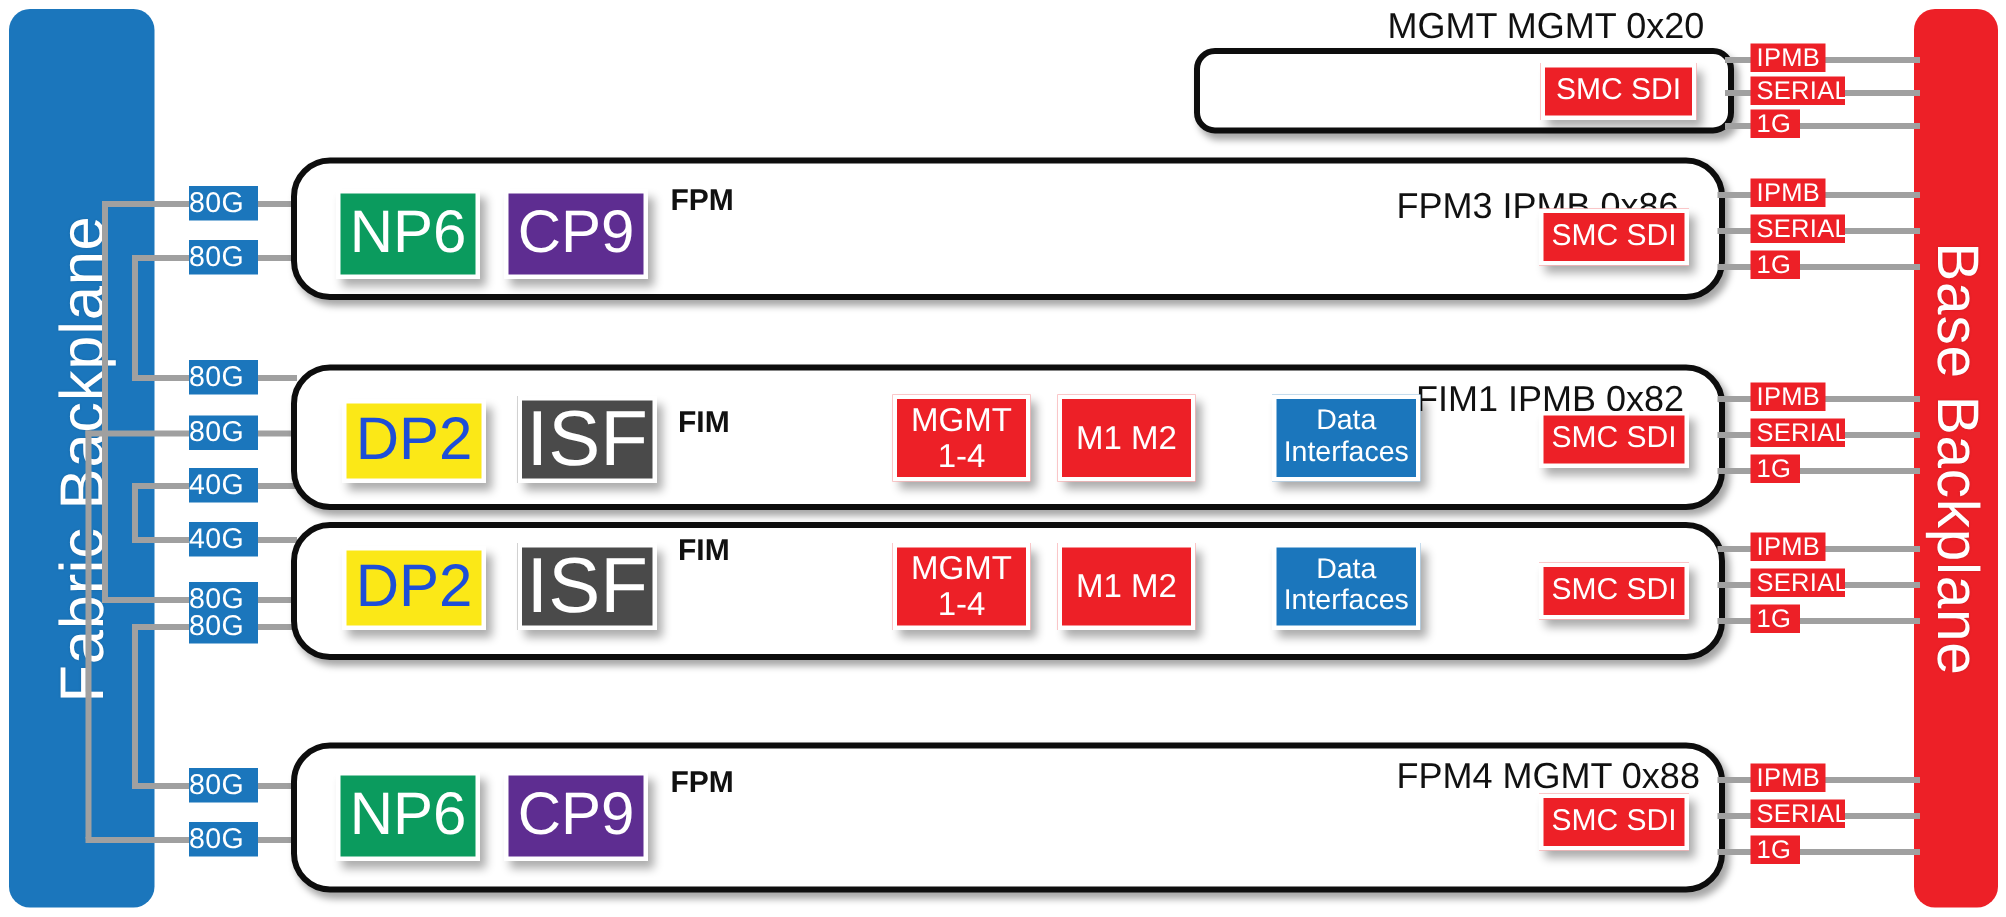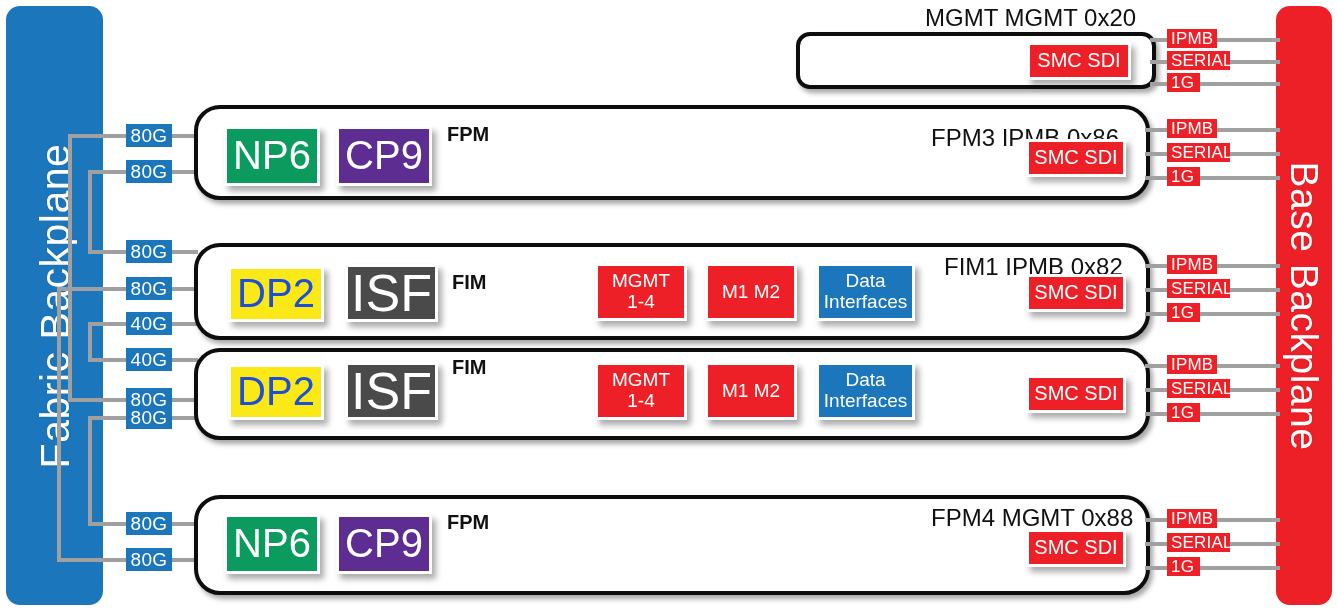--- a/index.html
+++ b/index.html
@@ -40,28 +40,28 @@
     position:absolute;box-sizing:border-box;display:flex;
     align-items:center;justify-content:center;text-align:center;
     color:#fff;border:3px solid #fff;
     box-shadow:4px 5px 6px rgba(0,0,0,.33);
     line-height:1.08;white-space:pre-line;
   }
   .chip.np6{background:#0b9b5e;font-size:40px;}
   .chip.cp9{background:#5e2d91;font-size:40px;}
   .chip.dp2{background:#fbe817;color:#1d4ed8;font-size:40px;}
   .chip.isf{background:#4a4a4a;font-size:52px;}
-  .chip.red{background:#ed2027;font-size:19px;}
-  .chip.blue{background:#1b76bc;font-size:19px;}
+  .chip.red{background:#ed2027;font-size:22px;}
+  .chip.blue{background:#1b76bc;font-size:19px;margin-left:32px;}
   .chip.smc{background:#ed2027;font-size:20px;}
 
   
   .speed{
     position:absolute;background:#1b76bc;color:#fff;font-size:19px;
-    display:flex;align-items:center;justify-content:center;
+    display:flex;align-items:center;
     box-sizing:border-box;letter-spacing:.3px;
   }
   
   .port{
     position:absolute;background:#ed2027;color:#fff;font-size:17px;
     display:flex;align-items:center;box-sizing:border-box;
     padding-left:4px;letter-spacing:.2px;
   }
   
   .wire{position:absolute;background:#a0a0a0;}

